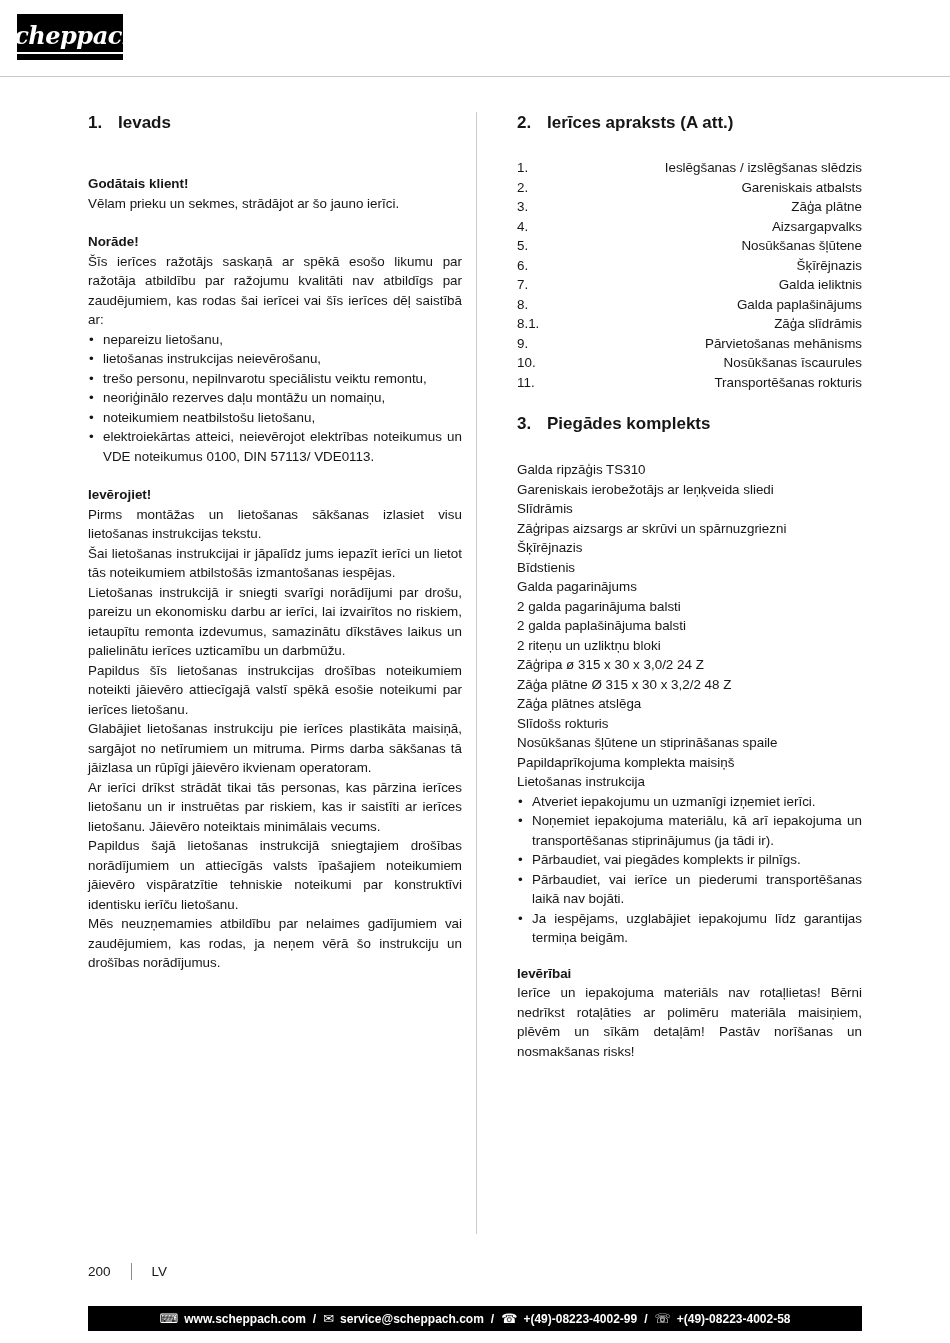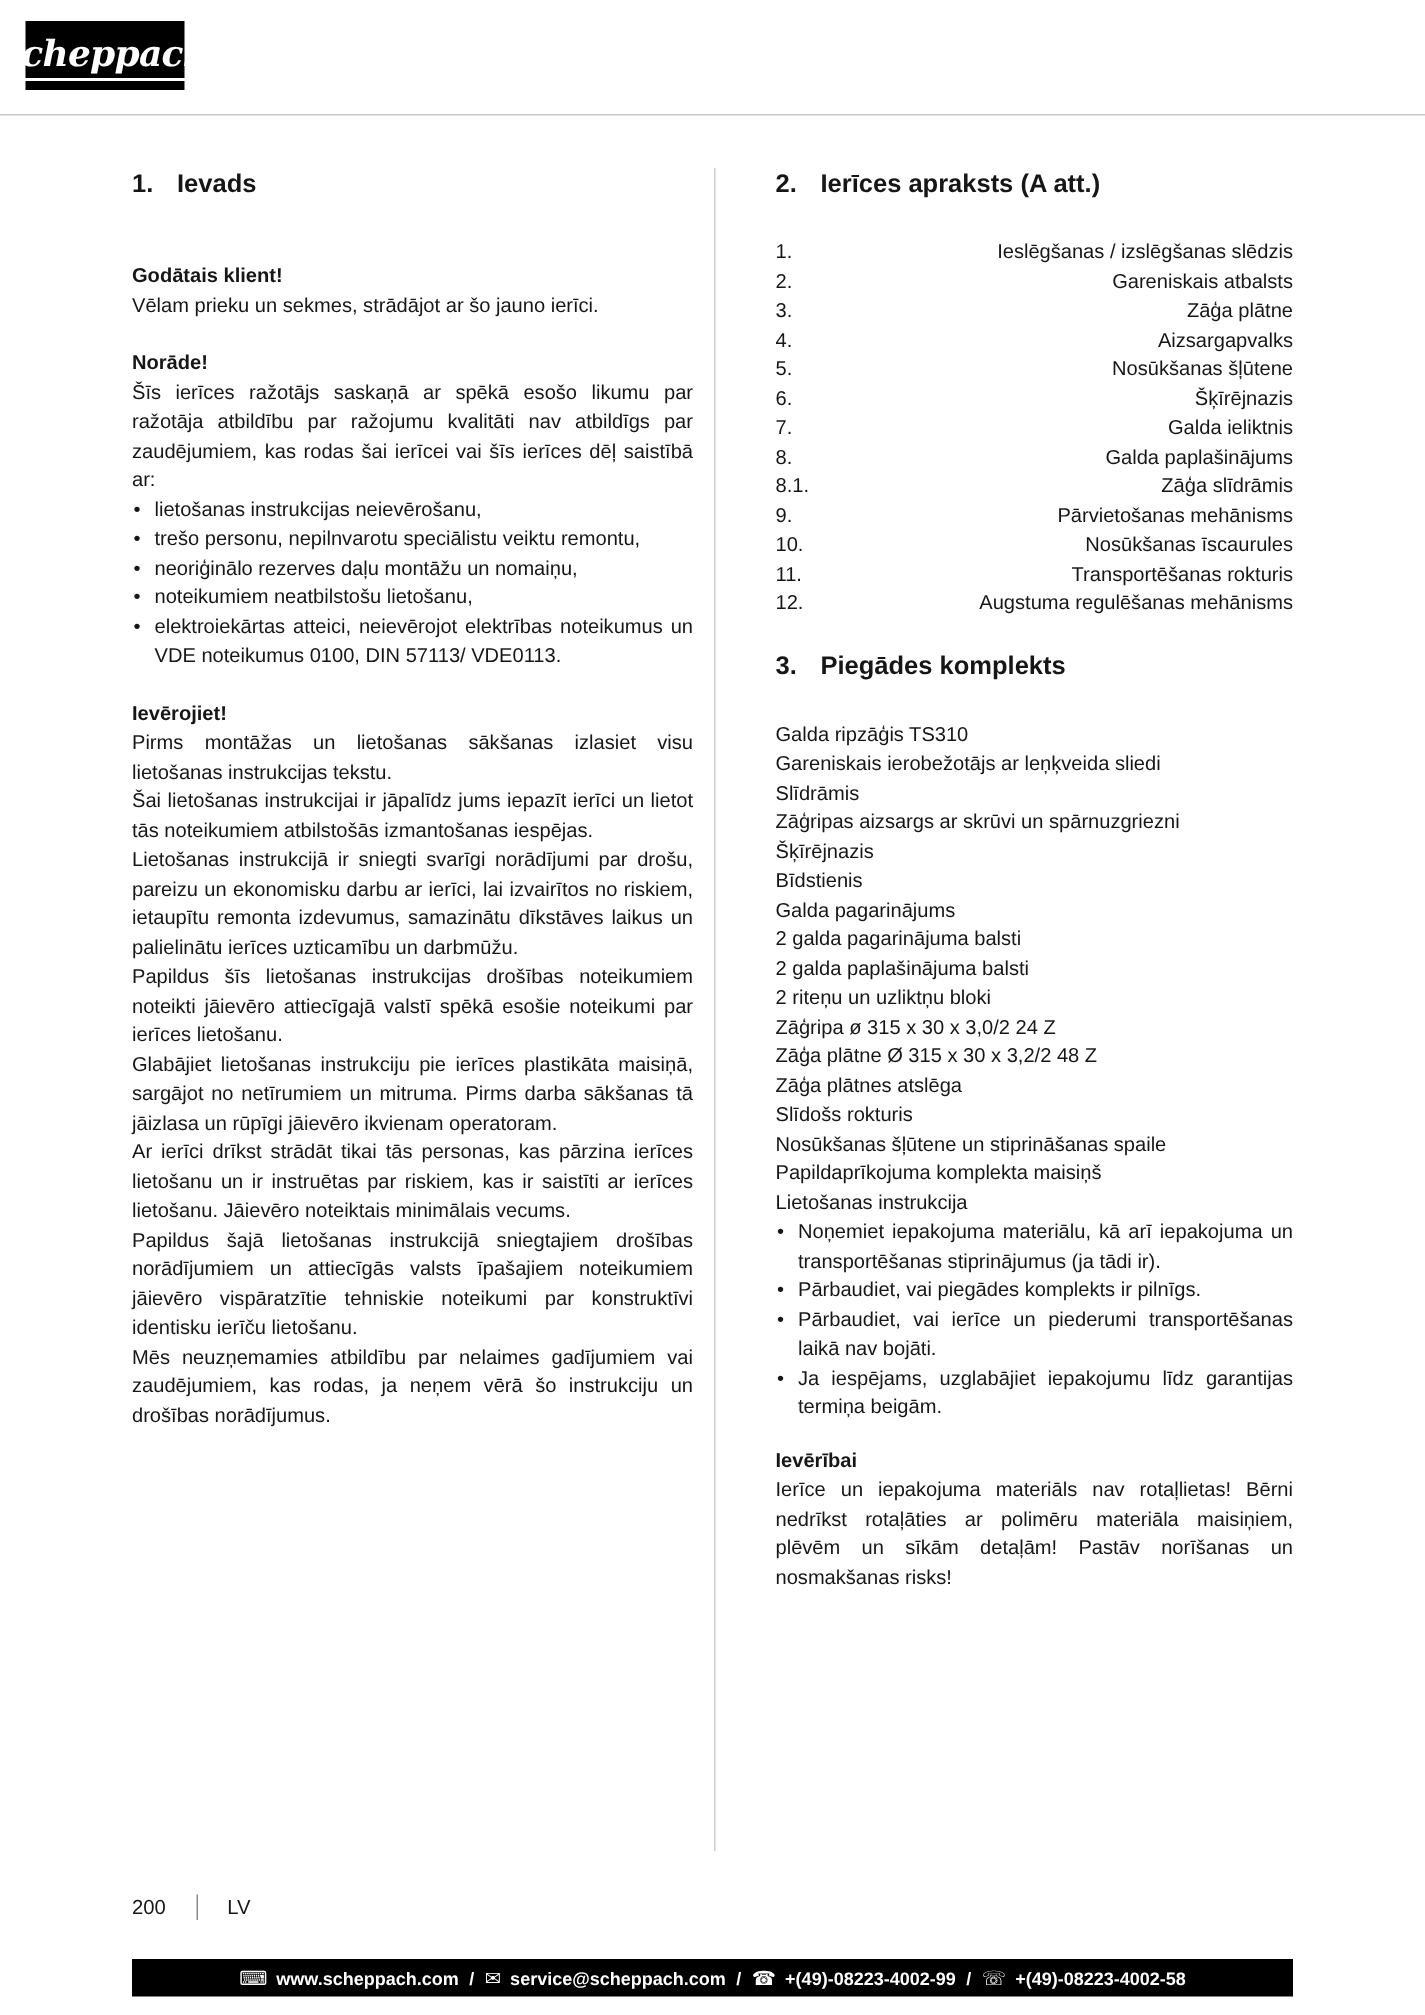--- a/index.html
+++ b/index.html
@@ -116,20 +116,21 @@
 
       <div class="block">
         <p class="block-title">Godātais klient!</p>
         <p>Vēlam prieku un sekmes, strādājot ar šo jauno ierīci.</p>
       </div>
 
       <div class="block">
         <p class="block-title">Norāde!</p>
         <p>Šīs ierīces ražotājs saskaņā ar spēkā esošo likumu par ražotāja atbildību par ražojumu kvalitāti nav atbildīgs par zaudējumiem, kas rodas šai ierīcei vai šīs ierīces dēļ saistībā ar:</p>
         <ul class="bullets">
+          <li>nepareizu lietošanu,</li>
           <li>lietošanas instrukcijas neievērošanu,</li>
           <li>trešo personu, nepilnvarotu speciālistu veiktu remontu,</li>
           <li>neoriģinālo rezerves daļu montāžu un nomaiņu,</li>
           <li>noteikumiem neatbilstošu lietošanu,</li>
           <li>elektroiekārtas atteici, neievērojot elektrības noteikumus un VDE noteikumus 0100, DIN 57113/ VDE0113.</li>
         </ul>
       </div>
 
       <div class="block">
         <p class="block-title">Ievērojiet!</p>
@@ -193,24 +194,20 @@
             <span class="num-col">9.</span>
             <span class="num-text">Pārvietošanas mehānisms</span>
           </div>
         <div class="num-row">
             <span class="num-col">10.</span>
             <span class="num-text">Nosūkšanas īscaurules</span>
           </div>
         <div class="num-row">
             <span class="num-col">11.</span>
             <span class="num-text">Transportēšanas rokturis</span>
-          </div>
-        <div class="num-row">
-            <span class="num-col">12.</span>
-            <span class="num-text">Augstuma regulēšanas mehānisms</span>
           </div>
       </div>
 
       <h1 class="heading heading-3">
         <span class="h-num">3.</span>
         <span class="h-title">Piegādes komplekts</span>
       </h1>
 
       <div class="delivery-list">
         <div>Galda ripzāģis TS310</div>
@@ -226,20 +223,21 @@
         <div>Zāģripa ø 315 x 30 x 3,0/2 24 Z</div>
         <div>Zāģa plātne Ø 315 x 30 x 3,2/2 48 Z</div>
         <div>Zāģa plātnes atslēga</div>
         <div>Slīdošs rokturis</div>
         <div>Nosūkšanas šļūtene un stiprināšanas spaile</div>
         <div>Papildaprīkojuma komplekta maisiņš</div>
         <div>Lietošanas instrukcija</div>
       </div>
 
       <ul class="bullets unpack">
+        <li>Atveriet iepakojumu un uzmanīgi izņemiet ierīci.</li>
         <li>Noņemiet iepakojuma materiālu, kā arī iepakojuma un transportēšanas stiprinājumus (ja tādi ir).</li>
         <li>Pārbaudiet, vai piegādes komplekts ir pilnīgs.</li>
         <li>Pārbaudiet, vai ierīce un piederumi transportēšanas laikā nav bojāti.</li>
         <li>Ja iespējams, uzglabājiet iepakojumu līdz garantijas termiņa beigām.</li>
       </ul>
 
       <div class="attention">
         <p class="block-title" style="margin:0;">Ievērībai</p>
         <p style="margin:0;">Ierīce un iepakojuma materiāls nav rotaļlietas! Bērni nedrīkst rotaļāties ar polimēru materiāla maisiņiem, plēvēm un sīkām detaļām! Pastāv norīšanas un nosmakšanas risks!</p>
       </div>

